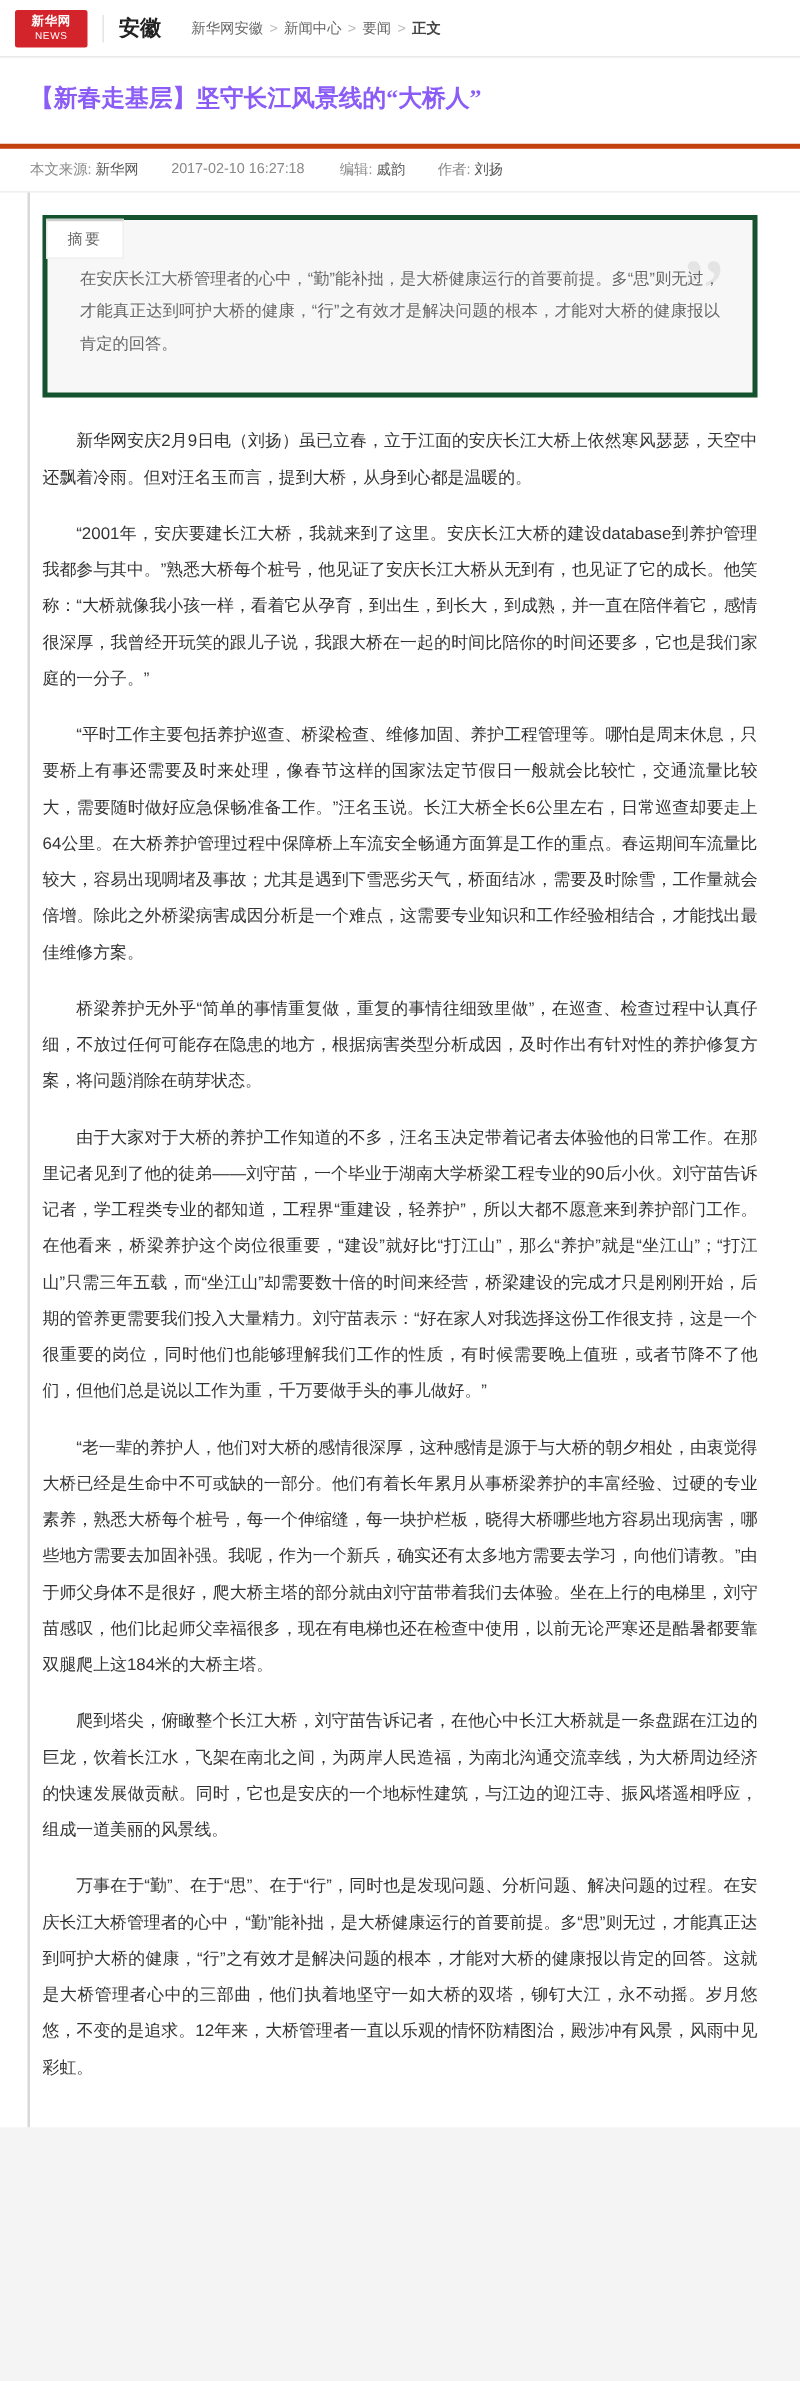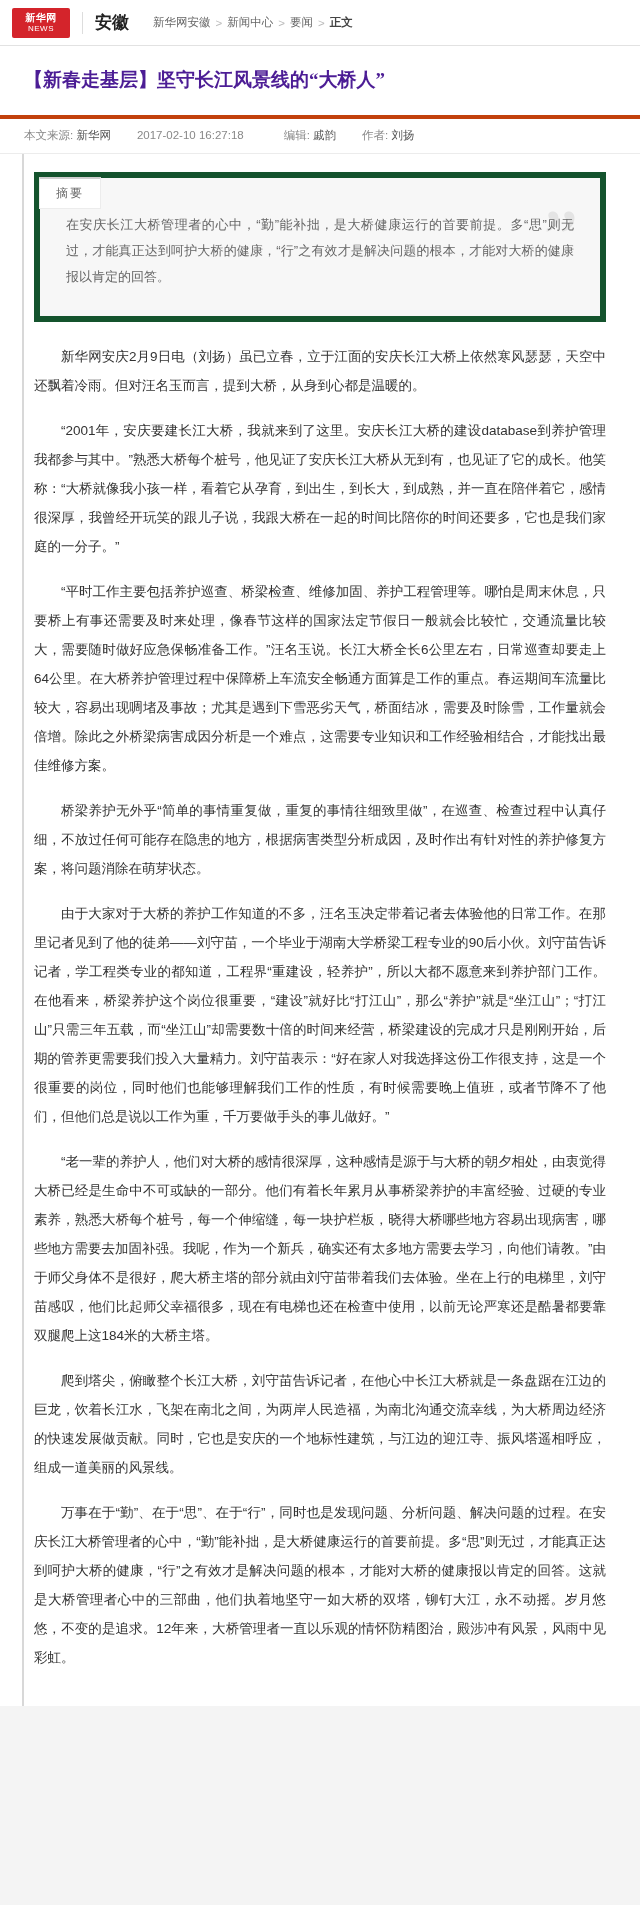--- a/index.html
+++ b/index.html
@@ -44,47 +44,47 @@
   .crumbs .c { padding: 0 2px; }
   .crumbs .sep { color:#bbb; padding: 0 3px; }
   .crumbs .cur { color:#444;font-weight:bold; }
 
   
   .titlewrap { padding: 20px 24px 8px 24px; }
   h1.title {
     font-size: 19px;
     line-height: 1.5;
     margin: 0;
-    color: #4c1d95;
+    color: #8b5cf6;
     font-weight: bold;
     font-family: "Liberation Serif", serif;
   }
   .metabar {
     border-top: 4px solid #c2410c;
     margin: 12px 0 0 0;
     padding: 9px 24px 10px 24px;
     font-size: 11.5px;
     color: #888;
     display: flex;
     align-items: center;
     border-bottom: 1px solid #ececec;
   }
   .metabar .m { margin-right: 26px; white-space: nowrap; }
   .metabar .m .lbl { color:#888; }
   .metabar .m .val { color:#555; }
-  .metabar .date { margin-right: 40px; }
+  .metabar .date { margin-right: 28px; }
 
   
   .content {
     padding: 18px 34px 34px 34px;
   }
   .summary-box {
     position: relative;
     background: #f7f7f7;
-    border: 6px solid #14532d;
+    border: 4px solid #14532d;
     padding: 34px 26px 26px 26px;
     margin-bottom: 4px;
   }
   .summary-tag {
     position: absolute;
     top: -1px; left: -1px;
     background: #fff;
     border: 1px solid #ececec;
     border-top: 2px solid #cfcfcf;
     padding: 6px 16px;

